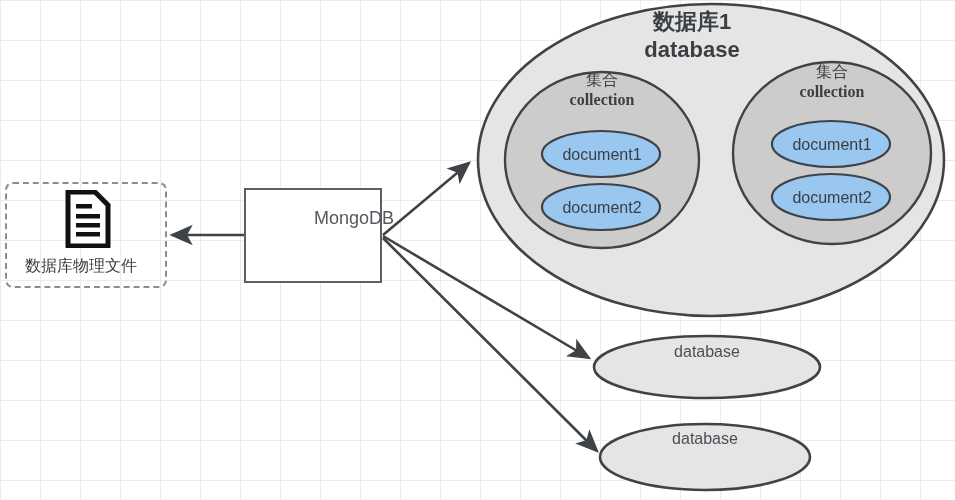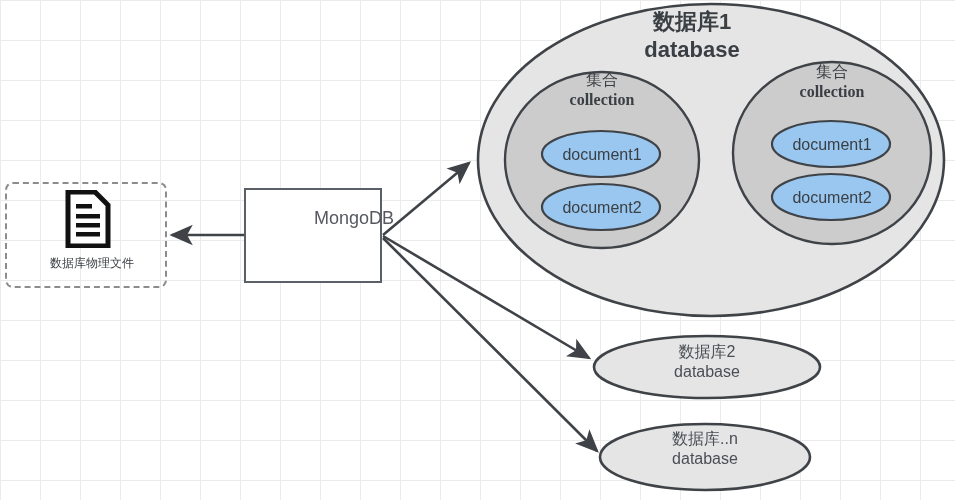--- a/index.html
+++ b/index.html
@@ -56,24 +56,24 @@
     box-sizing: border-box;
   }
   #file-icon-wrap {
     position: absolute;
     left: 58px;
     top: 6px;
     width: 46px;
     height: 58px;
   }
   #file-caption {
-    left: 11px;
+    left: 0;
     top: 256px;
     width: 162px;
-    font-size: 12px;
+    font-size: 16px;
     color: #3a3f44;
   }
 
   
   #mongodb-box {
     position: absolute;
     left: 244px;
     top: 188px;
     width: 138px;
     height: 95px;
@@ -195,21 +195,19 @@
     <div class="cn">集合</div>
     <div class="en">collection</div>
   </div>
 
   <div id="doc1a-label" class="node-label doc-label">document1</div>
   <div id="doc1b-label" class="node-label doc-label">document2</div>
   <div id="doc2a-label" class="node-label doc-label">document1</div>
   <div id="doc2b-label" class="node-label doc-label">document2</div>
 
   <div id="db2-label" class="node-label dbn-label">
-    <div>数据库2</div>
     <div>database</div>
   </div>
   <div id="dbn-label" class="node-label dbn-label">
-    <div>数据库..n</div>
     <div>database</div>
   </div>
 
 </div>
 
 </body></html>

